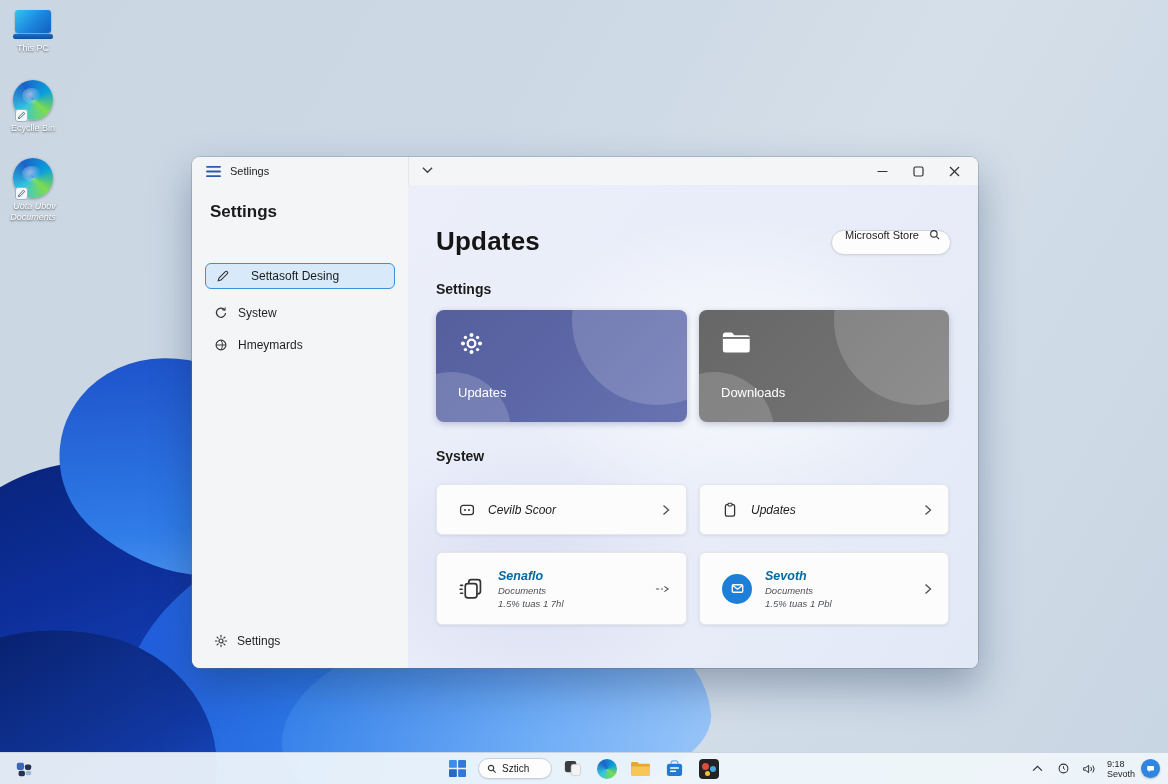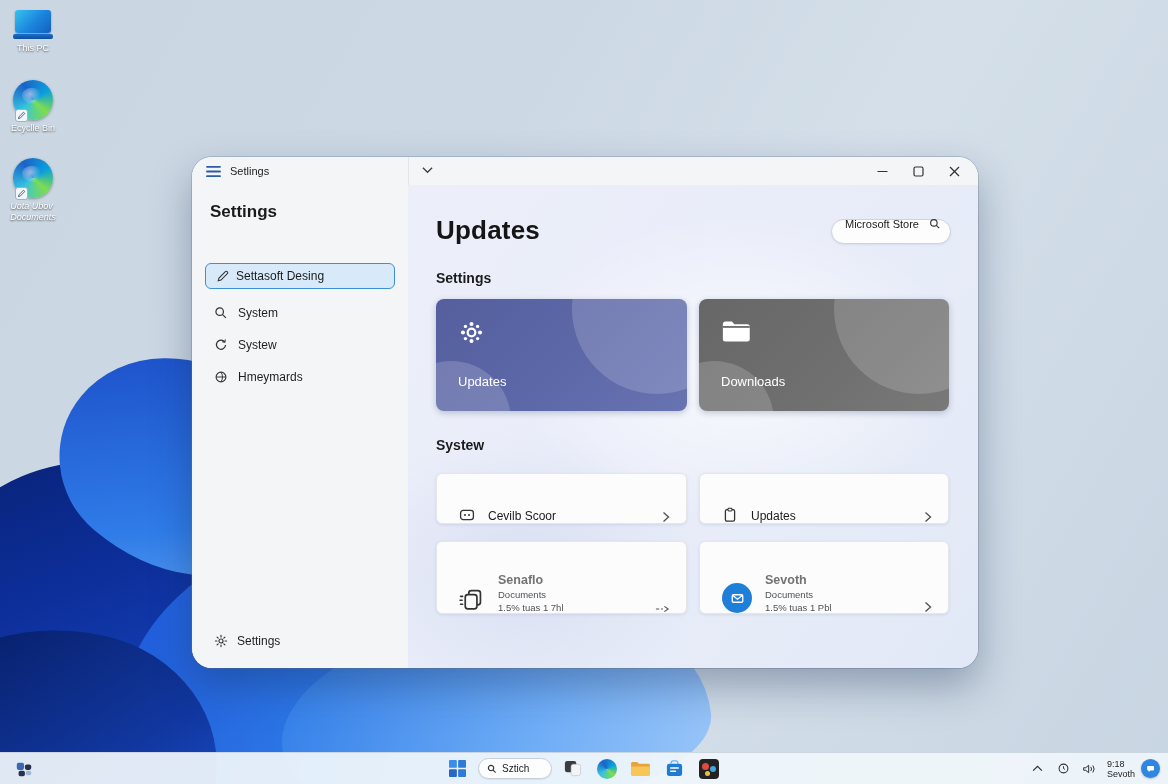--- a/index.html
+++ b/index.html
@@ -21,67 +21,67 @@
     background:linear-gradient(120deg,#1d55d8 0%,#2f7ce8 55%,#5fa2f3 100%); }
   .petal4 { left:280px; top:610px; width:430px; height:210px; transform:rotate(-6deg);
     border-radius:60% 40% 55% 45% / 55% 60% 40% 45%;
     background:linear-gradient(110deg,#2f7ce8 0%,#6fadf6 60%,#9cc7f8 100%); }
   .petal5 { left:-90px; top:630px; width:310px; height:230px; transform:rotate(12deg);
     border-radius:55% 45% 50% 50% / 52% 55% 45% 48%;
     background:linear-gradient(135deg,#051a5e 0%,#11379f 60%,#1d55d8 100%); }
 
   
   .desk-icon { position:absolute; width:62px; z-index:2; display:flex; flex-direction:column; align-items:center; gap:3px; cursor:default; }
-  .desk-icon .lbl { font-size:9px; color:#fff; text-align:left; line-height:11px;
+  .desk-icon .lbl { font-size:9px; color:#fff; text-align:right; line-height:11px;
     text-shadow:0 1px 2px rgba(0,0,0,.65); }
   .pc-glyph { width:40px; height:30px; position:relative; }
   .pc-glyph .screen { position:absolute; left:2px; top:0; width:36px; height:23px; border-radius:3px;
     background:linear-gradient(135deg,#35c3ef 0%,#1b84dd 55%,#1261bd 100%); box-shadow:0 1px 2px rgba(0,0,0,.35); }
   .pc-glyph .base { position:absolute; left:0; bottom:1px; width:40px; height:5px; border-radius:2px;
     background:linear-gradient(180deg,#1d6fca,#0e4e9d); }
   .edge-glyph { width:40px; height:40px; border-radius:50%; position:relative;
     background:conic-gradient(from 130deg,#7ddc4f 0%,#34c3e0 28%,#1a63c8 55%,#0aa0dc 80%,#7ddc4f 100%);
     box-shadow:0 1px 3px rgba(0,0,0,.35); }
   .edge-glyph::after { content:""; position:absolute; left:9px; top:8px; width:20px; height:16px;
     border-radius:50% 50% 40% 60%; background:radial-gradient(circle at 40% 40%, rgba(255,255,255,.55), rgba(255,255,255,0) 70%); }
   .badge-sq { position:absolute; left:2px; bottom:-2px; width:13px; height:13px; background:#f4f6f8;
     border:1px solid #9db2c6; border-radius:3px; display:flex; align-items:center; justify-content:center; }
 
   
   .win { position:absolute; left:192px; top:157px; width:786px; height:511px; z-index:5;
-    background:#fafbfd; border-radius:20px; box-shadow:0 18px 40px rgba(20,40,80,.35), 0 0 0 1px rgba(120,135,150,.35);
+    background:#fafbfd; border-radius:8px; box-shadow:0 18px 40px rgba(20,40,80,.35), 0 0 0 1px rgba(120,135,150,.35);
     overflow:hidden; }
   .titlebar { position:absolute; left:0; top:0; right:0; height:28px; background:#f3f5f7;
     display:flex; align-items:center; }
   .tb-burger { margin-left:14px; display:flex; align-items:center; cursor:pointer; }
   .tb-title { margin-left:9px; font-size:11px; color:#222; }
   .tb-chevron { position:absolute; left:230px; top:9px; cursor:pointer; }
   .tb-divider { position:absolute; left:216px; top:0; width:1px; height:28px; background:#e2e5e9; }
   .tb-controls { position:absolute; right:6px; top:0; height:28px; display:flex; }
   .tb-btn { width:36px; height:28px; display:flex; align-items:center; justify-content:center; cursor:pointer; }
 
   .sidebar { position:absolute; left:0; top:28px; width:216px; bottom:0; background:#f3f5f7; }
   .sb-heading { position:absolute; left:18px; top:17px; font-size:17px; font-weight:700; color:#1b1b1b; }
   .sb-selected { position:absolute; left:13px; top:78px; width:190px; height:26px; border-radius:6px;
     background:#d8eaf9; border:1.5px solid #3d8fd6; display:flex; align-items:center; cursor:pointer; }
-  .sb-selected .txt { font-size:12px; color:#1b1b1b; margin-left:6px; }
+  .sb-selected .txt { font-size:12px; color:#1b1b1b; margin-left:21px; }
   .sb-selected .ic { margin-left:10px; display:flex; }
   .sb-list { position:absolute; left:0; top:112px; width:216px; }
   .sb-item { height:32px; display:flex; align-items:center; cursor:pointer; border-radius:5px; margin:0 6px; padding:0 0 0 16px; }
   .sb-item .ic { width:15px; display:flex; }
   .sb-item .txt { font-size:12px; color:#1f1f1f; margin-left:9px; }
   .sb-footer { position:absolute; left:6px; bottom:12px; width:204px; height:30px; display:flex; align-items:center; padding-left:16px; border-radius:5px; cursor:pointer; }
   .sb-footer .txt { font-size:12px; color:#1f1f1f; margin-left:9px; }
 
   .pane { position:absolute; left:216px; top:28px; right:0; bottom:0;
     background:linear-gradient(125deg,#eceffa 0%,#e9edf9 45%,#e2e9f6 100%); }
   .pane::before { content:""; position:absolute; inset:0;
     background:radial-gradient(320px 220px at 58% 38%, rgba(255,255,255,.75), rgba(255,255,255,0) 70%),
                radial-gradient(260px 200px at 20% 80%, rgba(190,198,230,.35), rgba(190,198,230,0) 70%); }
-  .pane > * { position:relative; }
+  .pane > * { position:relative;margin-top:11px; }
   .page-title { position:absolute; left:28px; top:30px; font-size:26px; font-weight:700; color:#151515; letter-spacing:.2px; }
   .search-pill { position:absolute; left:423px; top:34px; width:120px; height:25px; border-radius:13px;
     background:#fdfdfe; border:1px solid #cdd4db; display:flex; align-items:center; justify-content:space-between;
     padding:0 9px 16px 13px; cursor:text; box-shadow:0 1px 2px rgba(30,50,80,.08); }
   .search-pill .val { font-size:11px; color:#222; }
   .sec-label { position:absolute; font-size:14px; font-weight:700; color:#1b1b1b; }
   .sec-settings { left:28px; top:85px; }
   .sec-alphos { left:28px; top:252px; }
 
   .tile { position:absolute; top:114px; height:112px; border-radius:8px; overflow:hidden; cursor:pointer;
@@ -90,27 +90,27 @@
     background:linear-gradient(135deg,#555f9e 0%,#5d68a8 55%,#6873b2 100%); }
   .tile-downloads { left:291px; width:250px;
     background:linear-gradient(135deg,#676768 0%,#6f6f70 55%,#79797a 100%); }
   .tile .circ { position:absolute; border-radius:50%; background:rgba(255,255,255,.17); }
   .tile .c1 { width:170px; height:170px; right:-55px; top:-75px; }
   .tile .c2 { width:120px; height:120px; left:-45px; bottom:-70px; }
   .tile .ic { position:absolute; left:22px; top:20px; display:flex; }
   .tile .lbl { position:absolute; left:22px; bottom:22px; color:#fff; font-size:13px; }
 
   .card { position:absolute; background:#fcfcfd; border:1px solid #e4e6ea; border-radius:6px;
-    box-shadow:0 1px 3px rgba(30,50,90,.10); cursor:pointer; display:flex; align-items:flex-end; }
+    box-shadow:0 1px 3px rgba(30,50,90,.10); cursor:pointer; display:flex; align-items:center;font-style:italic; }
   .row1 { top:288px; height:51px; }
   .row2 { top:356px; height:73px; }
   .col1 { left:28px; width:251px; }
   .col2 { left:291px; width:250px; }
   .card .lead { margin-left:22px; display:flex; align-items:center; justify-content:center; }
-  .card .title { font-size:12.5px; font-weight:700; color:#737373; }
+  .card .title { font-size:12.5px; font-weight:700; color:#0369a1; }
   .card .simple-title { font-size:12px; color:#1b1b1b; font-weight:400; margin-left:13px; }
   .card .textcol { margin-left:13px; display:flex; flex-direction:column; gap:2px; }
   .card .sub { font-size:9.5px; color:#4f5356; }
   .card .trail { margin-left:auto; margin-right:16px; display:flex; }
   .mail-badge { width:30px; height:30px; border-radius:50%; background:#1d7fd8; display:flex; align-items:center; justify-content:center; }
 
   
   .taskbar { position:absolute; left:0; bottom:0; width:1168px; height:32px; z-index:10;
     background:rgba(240,246,251,.93); border-top:1px solid #ccd6e0; display:flex; align-items:center;margin-top:12px; }
   .tb-left { position:absolute; left:10px; display:flex; align-items:center; }
@@ -220,29 +220,20 @@
               <path d="M2.5 13.5l.9-3.2 7.3-7.3a1.4 1.4 0 0 1 2 0l.3.3a1.4 1.4 0 0 1 0 2l-7.3 7.3z" fill="none" stroke="#333" stroke-width="1.2"></path>
             </svg>
         </span>
         <span class="txt">Settasoft Desing</span>
       </div>
 
       <div class="sb-list">
         <div class="sb-item">
           <span class="ic">
             <svg width="14" height="14" viewBox="0 0 16 16">
-                <circle cx="6.5" cy="6.5" r="4.3" fill="none" stroke="#333" stroke-width="1.4"></circle>
-                <line x1="9.8" y1="9.8" x2="13.6" y2="13.6" stroke="#333" stroke-width="1.4"></line>
-              </svg>
-          </span>
-          <span class="txt">System</span>
-        </div>
-        <div class="sb-item">
-          <span class="ic">
-            <svg width="14" height="14" viewBox="0 0 16 16">
                 <path d="M12.2 4.6A5.2 5.2 0 1 0 13.2 8" fill="none" stroke="#333" stroke-width="1.4"></path>
                 <polyline points="12.9,1.7 12.4,4.8 9.3,4.3" fill="none" stroke="#333" stroke-width="1.3"></polyline>
               </svg>
           </span>
           <span class="txt">Systew</span>
         </div>
         <div class="sb-item">
           <span class="ic">
             <svg width="14" height="14" viewBox="0 0 16 16">
                 <circle cx="8" cy="8" r="5.6" fill="none" stroke="#333" stroke-width="1.3"></circle>

